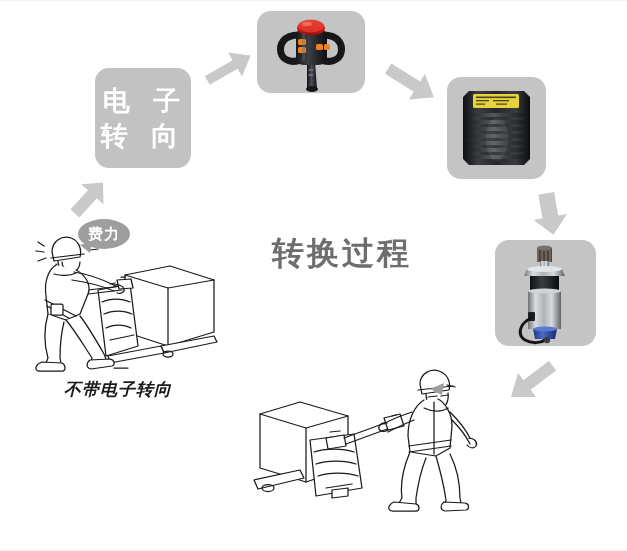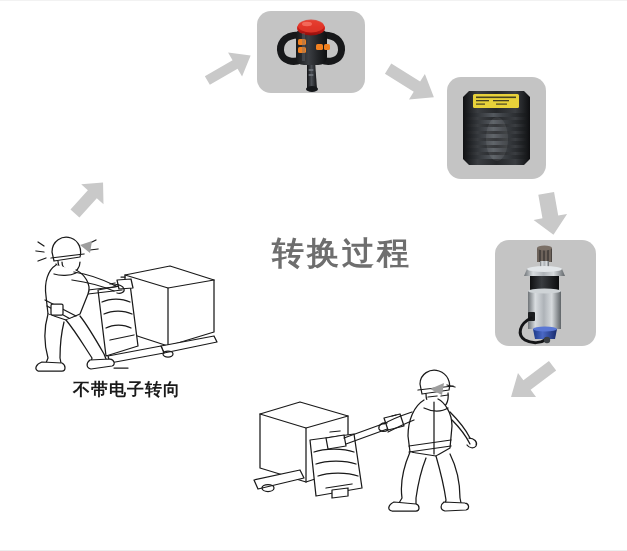--- a/index.html
+++ b/index.html
@@ -86,20 +86,24 @@
   .botline{position:absolute;left:0;bottom:0;width:627px;height:1px;background:#ededed;}
 </style>
 </head>
 <body>
 
 <div id="stage">
 
   <div class="topline"></div>
   <div class="botline"></div>
 
+  <div class="labelbox" style="left:95px;top:68px;width:96px;height:100px;">
+    <div class="txt">电 子
+转 向</div>
+  </div>
 
   <div class="panel" style="left:257px;top:11px;width:108px;height:82px;">
     <svg width="108" height="82" viewBox="0 0 108 82">
       <defs>
         <linearGradient id="tillerBody" x1="0" y1="0" x2="1" y2="0">
           <stop offset="0%" stop-color="#17181a"></stop>
           <stop offset="40%" stop-color="#3c3f44"></stop>
           <stop offset="70%" stop-color="#232528"></stop>
           <stop offset="100%" stop-color="#0e0f11"></stop>
         </linearGradient>
@@ -327,20 +331,23 @@
         <path d="M48 92 C58 104 66 118 74 130 L72 138 L90 136 L86 126 C78 112 70 98 62 88" fill="#ffffff"></path>
 
         <path d="M24 134 C18 136 16 141 20 143 L44 143 C48 143 48 137 44 135 Z" fill="#ffffff"></path>
         <path d="M72 132 C68 135 68 140 73 141 L94 138 C98 137 96 131 92 131 Z" fill="#ffffff"></path>
 
         <path d="M96 140 L110 140"></path>
       </g>
     </svg>
   </div>
 
+  <div class="bubble" style="left:78px;top:219px;width:52px;height:30px;">
+    <span class="btxt">费力</span>
+  </div>
   <div class="abs" style="left:76px;top:240px;width:16px;height:14px;">
     <svg width="16" height="14" viewBox="0 0 16 14">
       <path d="M16 0 L14 12 L4 4 Z" fill="#9e9e9e"></path>
     </svg>
   </div>
 
   <div class="illus" style="left:248px;top:368px;width:235px;height:158px;">
     <svg width="235" height="158" viewBox="0 0 235 158">
       <g fill="none" stroke="#1a1a1a" stroke-width="1.25" stroke-linecap="round" stroke-linejoin="round">
 
@@ -398,16 +405,16 @@
       </g>
     </svg>
   </div>
 
   <div class="abs" style="left:428px;top:382px;width:16px;height:14px;">
     <svg width="16" height="14" viewBox="0 0 16 14">
       <path d="M16 0 L14 12 L2 6 Z" fill="#9e9e9e"></path>
     </svg>
   </div>
 
-  <div class="caption" style="left:73px;top:378px;">不带电子转向</div>
+  <div class="caption" style="left:64px;top:378px;font-style:italic;">不带电子转向</div>
 
 
 </div>
 
 </body></html>

